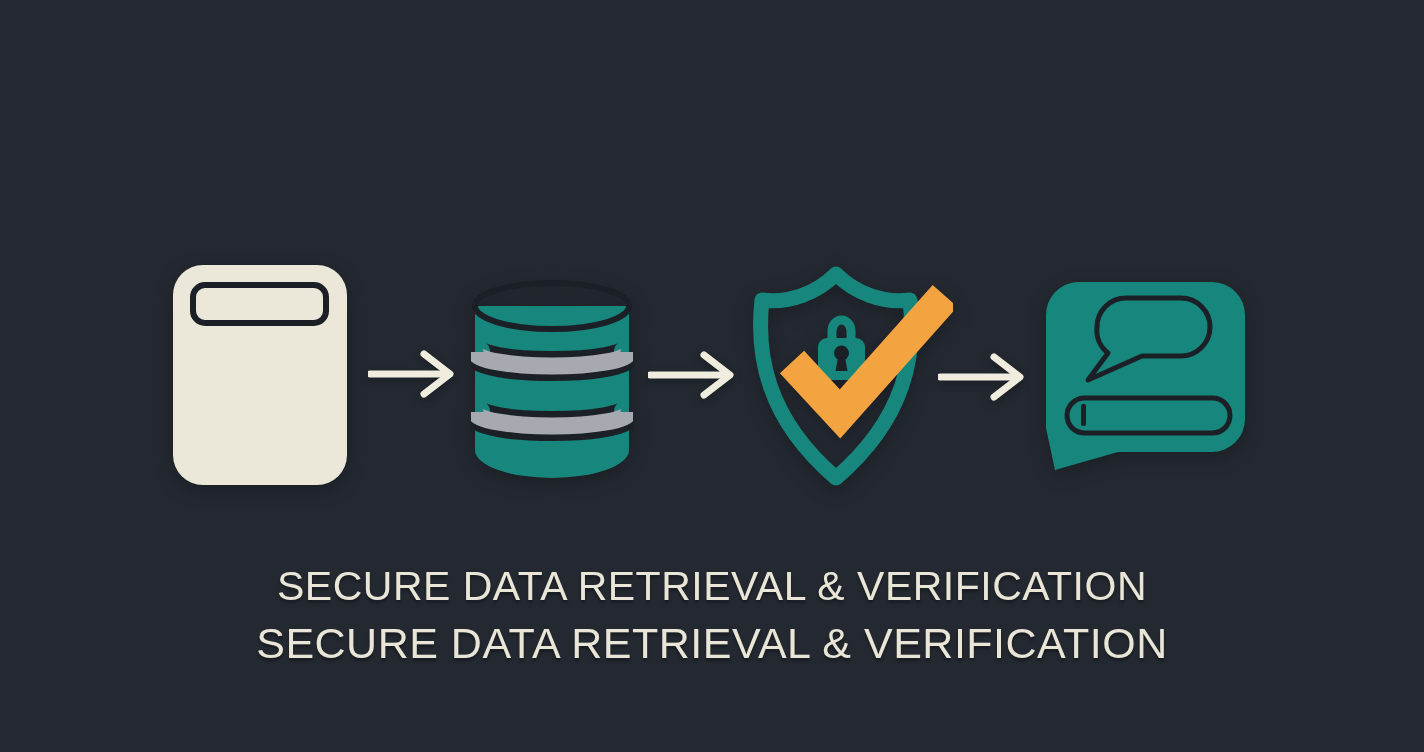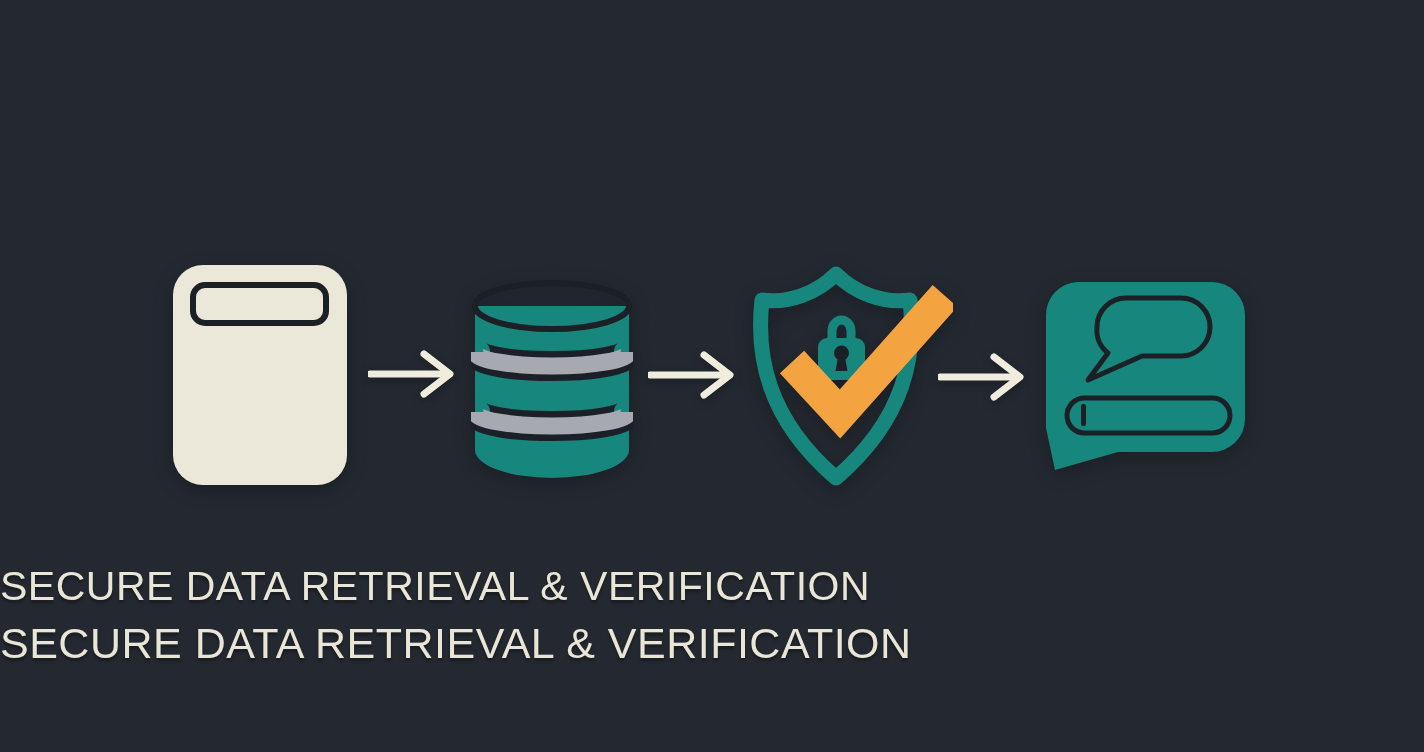--- a/index.html
+++ b/index.html
@@ -24,21 +24,21 @@
   .stroke-teal    { stroke: var(--teal); fill: none; }
   .stroke-outline { stroke: var(--outline); fill: none; }
   .stroke-gray    { stroke: var(--gray); fill: none; }
   .stroke-cream   { stroke: var(--cream2); fill: none; }
   .stroke-orange  { stroke: var(--orange); fill: none; }
 
   .caption {
     position: absolute;
     left: 0; right: 0;
     top: 566px;
-    text-align: left;
+    text-align: center;
     color: var(--text);
     text-shadow: 0 3px 3px rgba(0,0,0,0.35);
     letter-spacing: 0.5px;
     font-weight: 500;
   }
   .caption-line1 { font-size: 41px; line-height: 1.0; }
   .caption-line2 { font-size: 43px; line-height: 1.0; margin-top: 15px; }
 </style>
 </head>
 <body>

